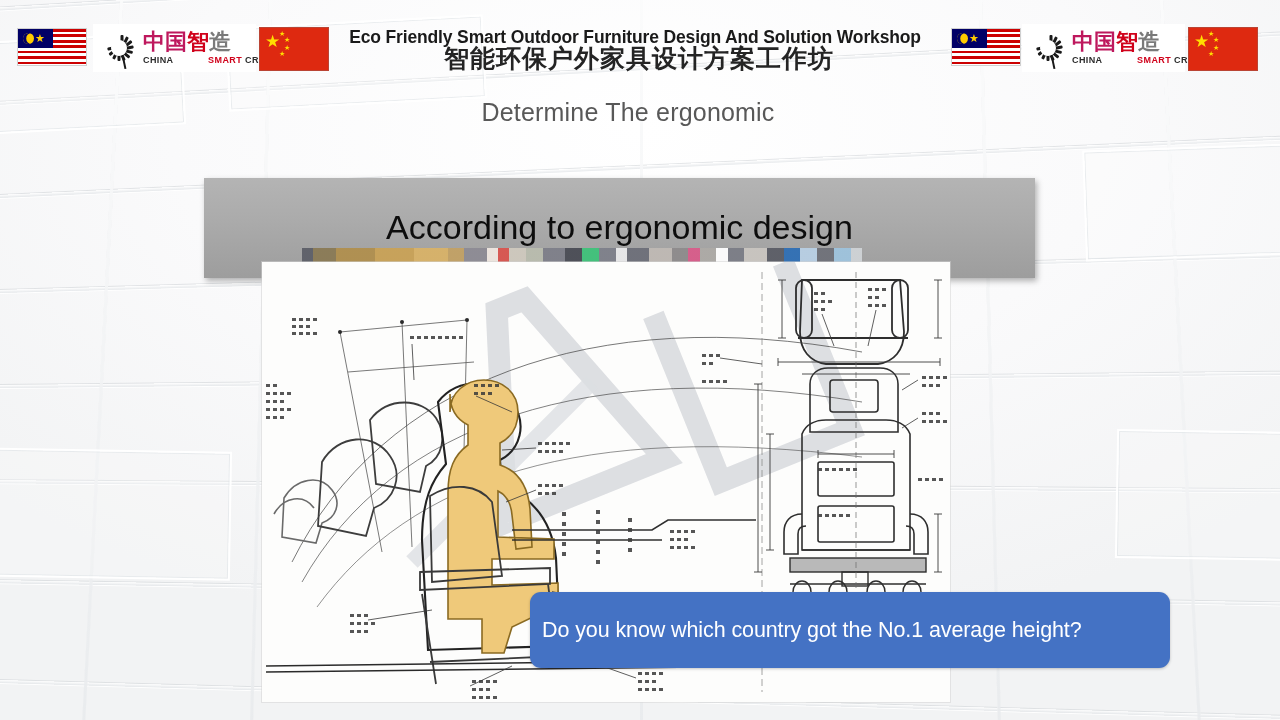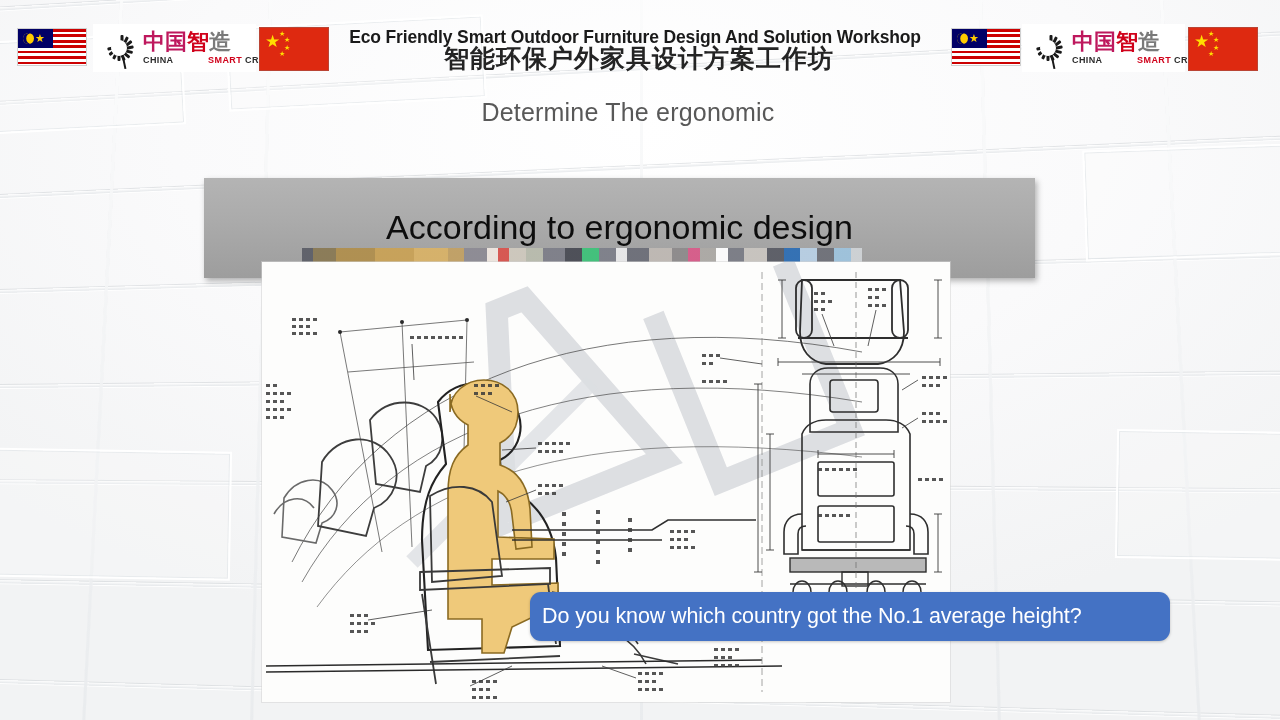--- a/index.html
+++ b/index.html
@@ -88,21 +88,21 @@
        #2f6fb5 86% 89%, #b8cfe4 89% 92%, #6f7179 92% 95%, #9ec3dd 95% 98%, #cfd3d6 98% 100%);
      opacity:.95;}
 
   
   .drawing{position:absolute;left:262px;top:262px;width:688px;height:440px;
       background:#fdfdfc;overflow:hidden;box-shadow:0 0 0 1px rgba(210,210,210,.5);}
   .drawing svg{position:absolute;left:0;top:0;}
   .wm{position:absolute;left:0;top:0;width:688px;height:440px;pointer-events:none;}
 
   
-  .callout{position:absolute;left:530px;top:592px;width:640px;height:49px;
+  .callout{position:absolute;left:530px;top:592px;width:640px;height:76px;
       background:#4472c4;border-radius:11px;display:flex;align-items:center;
       box-shadow:0 1px 3px rgba(0,0,0,.22);}
   .callout-text{color:#ffffff;font-size:21.5px;padding-left:12px;white-space:nowrap;letter-spacing:-.1px;}
 </style>
 </head>
 <body>
 
 <div id="slide">
 
   <div class="bg">

